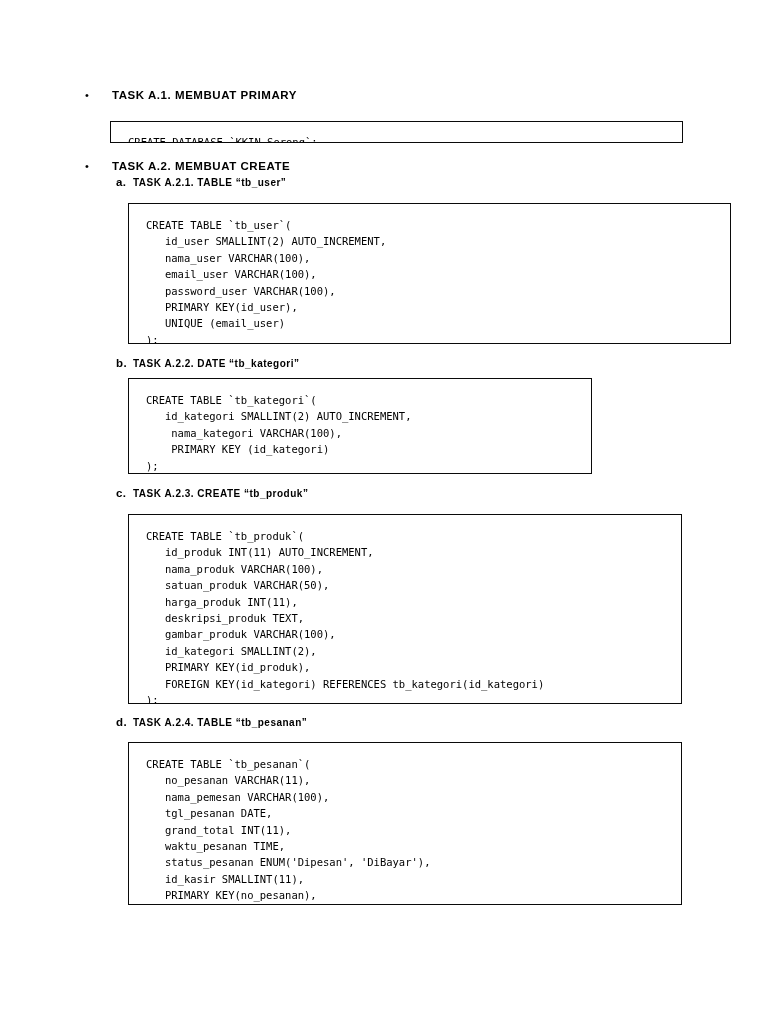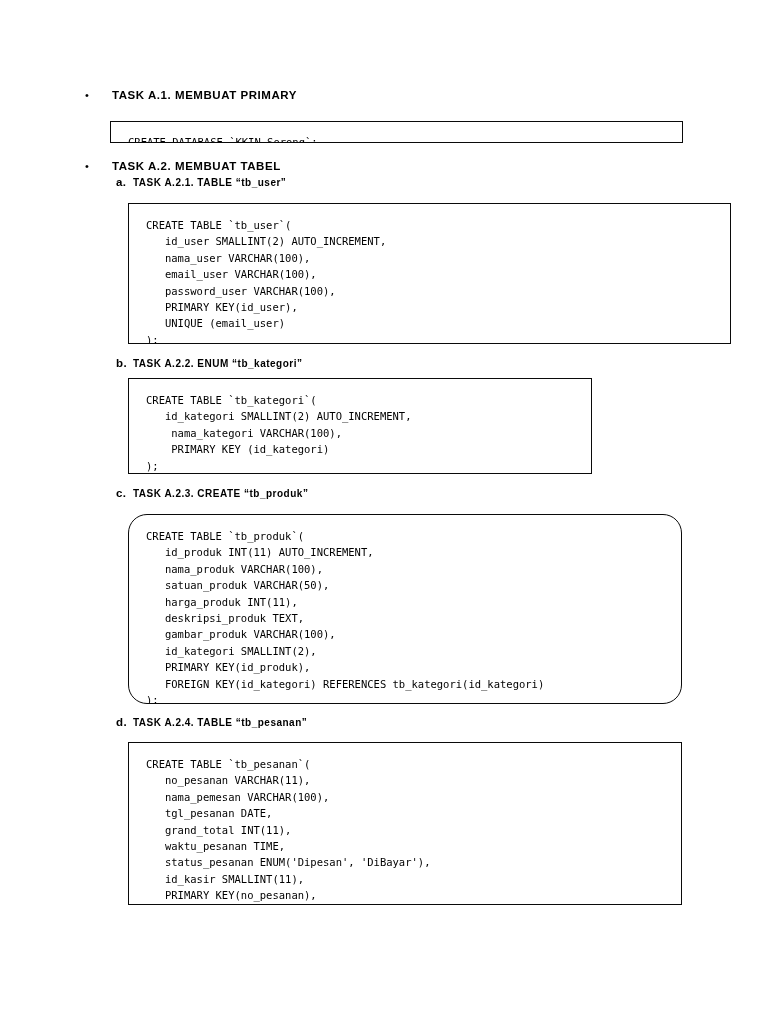--- a/index.html
+++ b/index.html
@@ -104,55 +104,55 @@
     <span class="task-bullet">•</span>
     <span class="task-label">TASK A.1. MEMBUAT PRIMARY</span>
   </div>
 
   <div class="code-box single" style="left:110px; top:121px; width:573px; height:22px;">
     <pre>CREATE DATABASE `KKIN_Sorong`;</pre>
   </div>
 
   <div class="task-item" style="top:159px;">
     <span class="task-bullet">•</span>
-    <span class="task-label">TASK A.2. MEMBUAT TABEL</span>
+    <span class="task-label">TASK A.2. MEMBUAT CREATE</span>
   </div>
 
   <div class="subtask-item" style="top:175px;">
     <span class="subtask-marker">a.</span>
     <span class="subtask-label">TASK A.2.1. TABLE “tb_user”</span>
   </div>
   <div class="code-box" style="left:128px; top:203px; width:603px; height:141px;">
     <pre>CREATE TABLE `tb_user`(
    id_user SMALLINT(2) AUTO_INCREMENT,
    nama_user VARCHAR(100),
    email_user VARCHAR(100),
    password_user VARCHAR(100),
    PRIMARY KEY(id_user),
    UNIQUE (email_user)
 );</pre>
   </div>
 
   <div class="subtask-item" style="top:356px;">
     <span class="subtask-marker">b.</span>
-    <span class="subtask-label">TASK A.2.2. ENUM “tb_kategori”</span>
+    <span class="subtask-label">TASK A.2.2. DATE “tb_kategori”</span>
   </div>
   <div class="code-box" style="left:128px; top:378px; width:464px; height:96px;">
     <pre>CREATE TABLE `tb_kategori`(
    id_kategori SMALLINT(2) AUTO_INCREMENT,
     nama_kategori VARCHAR(100),
     PRIMARY KEY (id_kategori)
 );</pre>
   </div>
 
   <div class="subtask-item" style="top:486px;">
     <span class="subtask-marker">c.</span>
     <span class="subtask-label">TASK A.2.3. CREATE “tb_produk”</span>
   </div>
-  <div class="code-box" style="left:128px; top:514px; width:554px; height:190px;border-radius:19px;">
+  <div class="code-box" style="left:128px; top:514px; width:554px; height:190px;">
     <pre>CREATE TABLE `tb_produk`(
    id_produk INT(11) AUTO_INCREMENT,
    nama_produk VARCHAR(100),
    satuan_produk VARCHAR(50),
    harga_produk INT(11),
    deskripsi_produk TEXT,
    gambar_produk VARCHAR(100),
    id_kategori SMALLINT(2),
    PRIMARY KEY(id_produk),
    FOREIGN KEY(id_kategori) REFERENCES tb_kategori(id_kategori)

